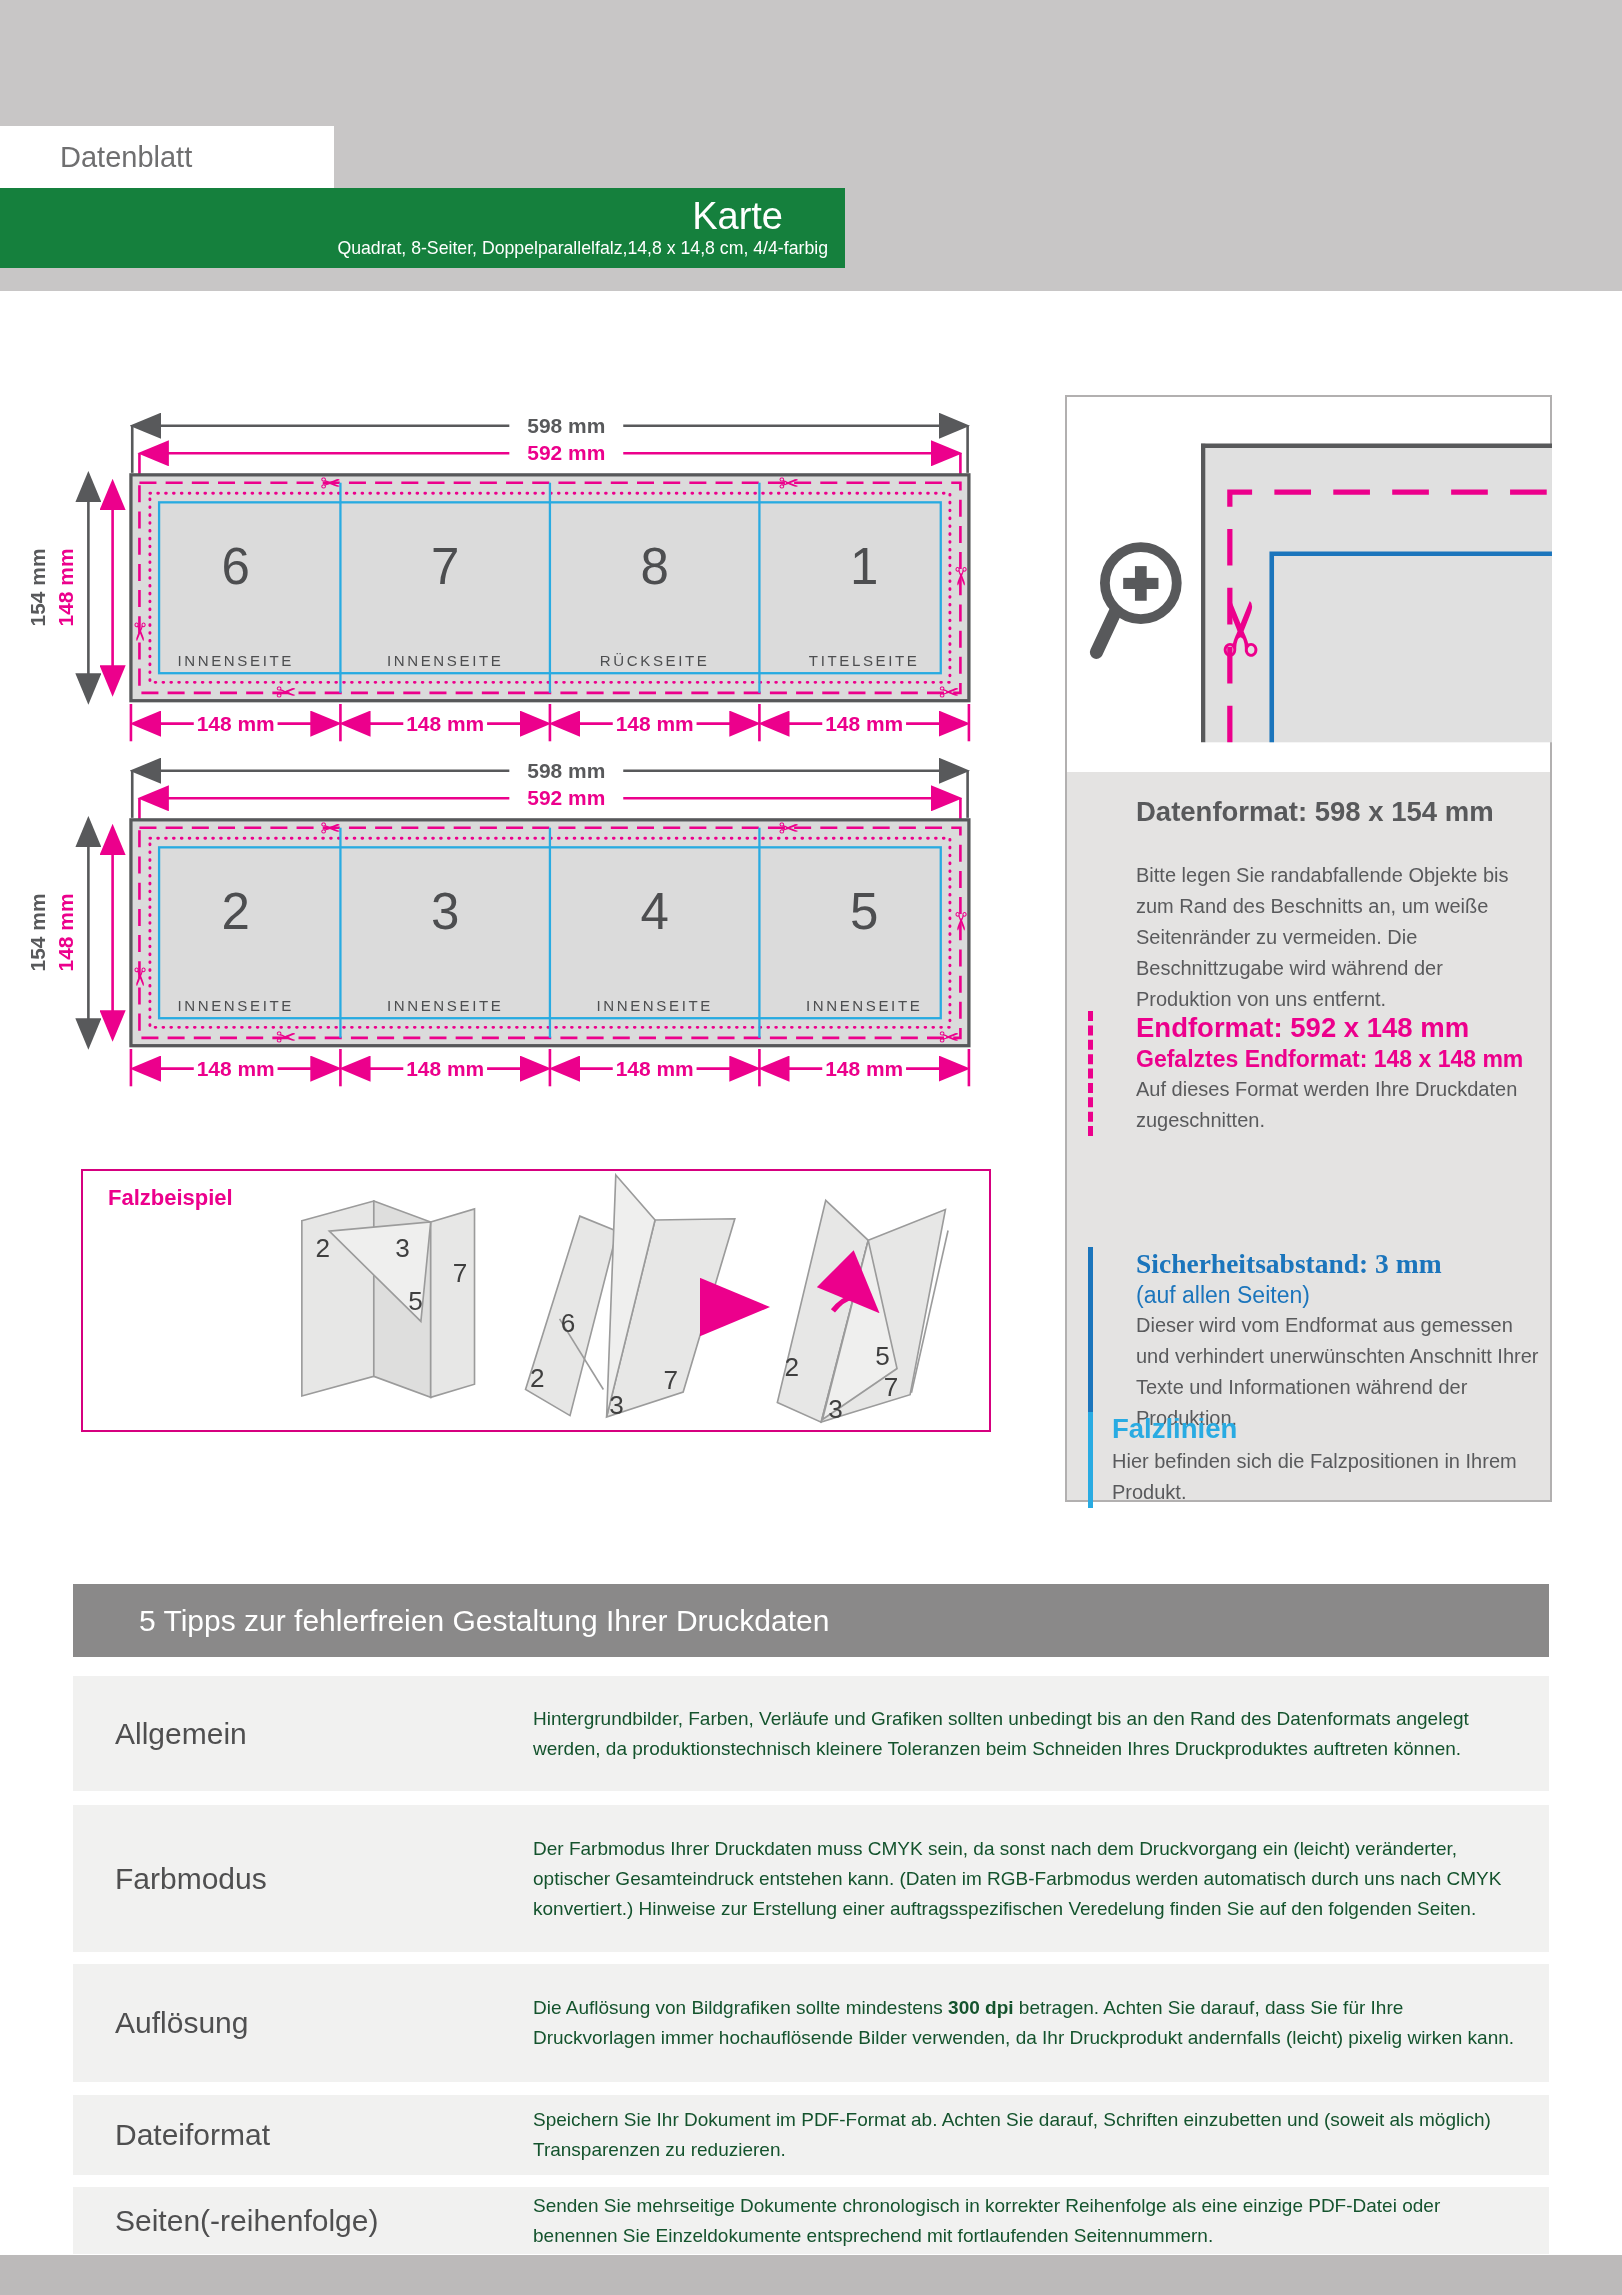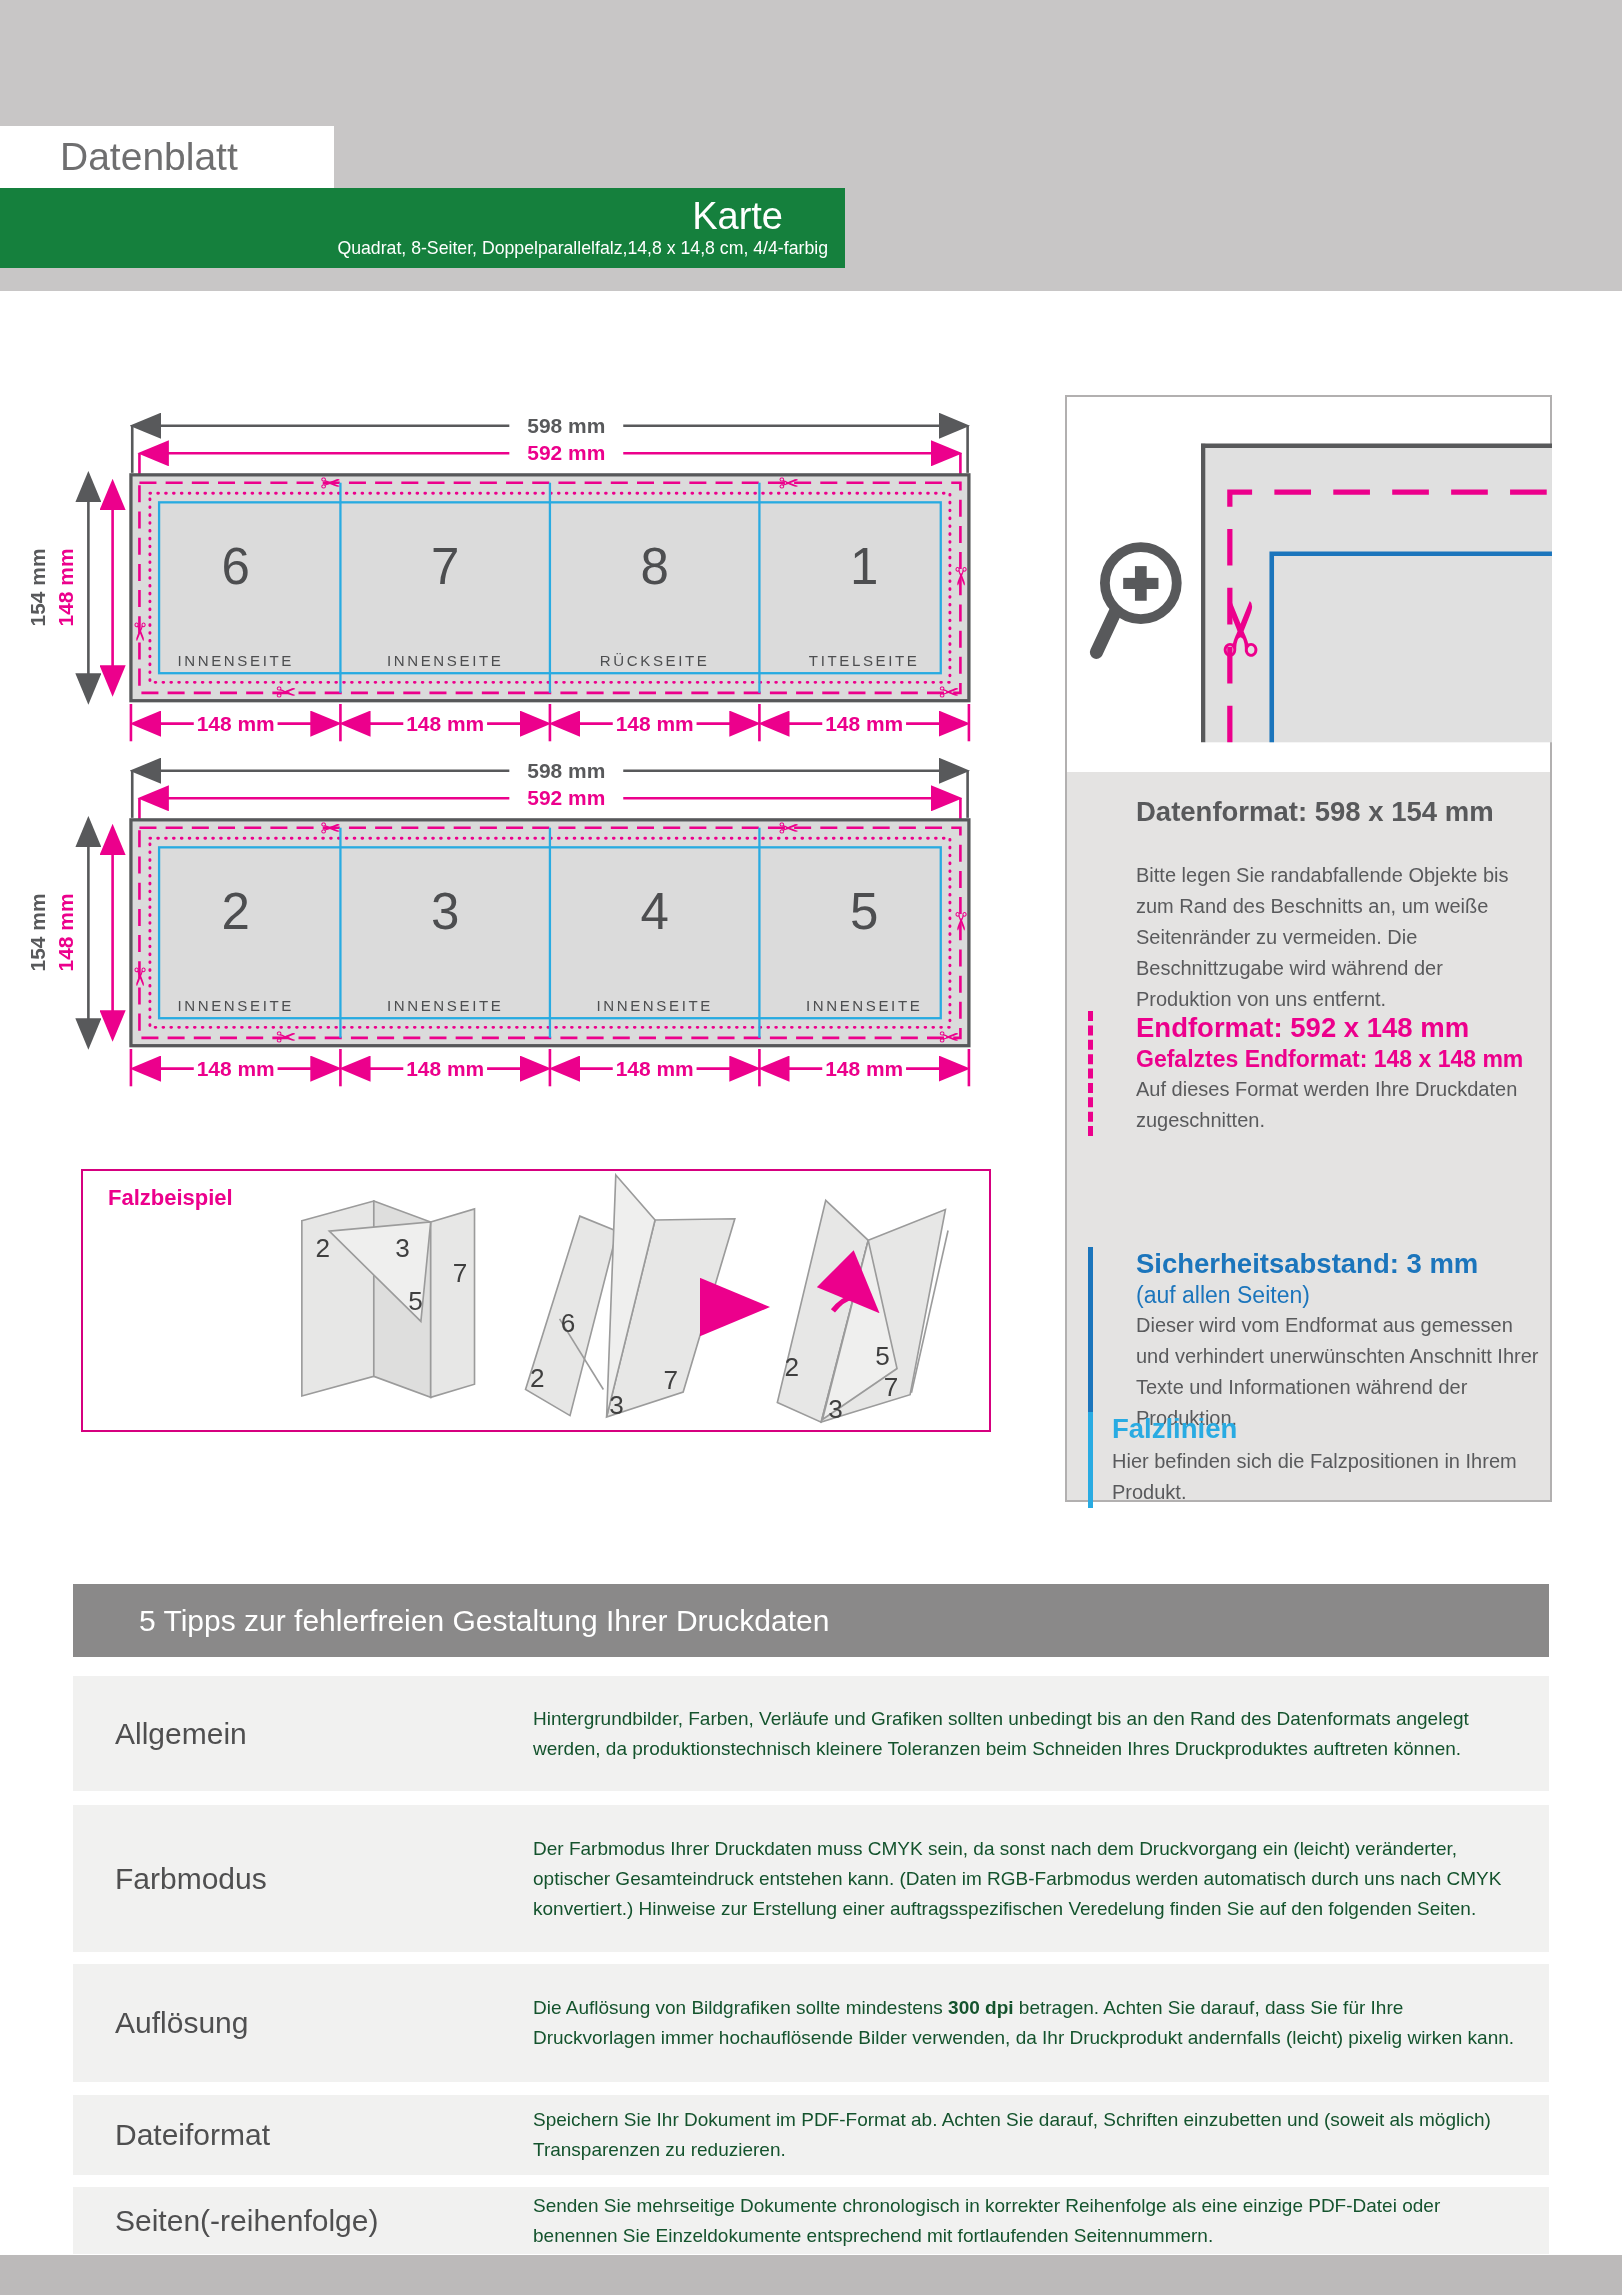--- a/index.html
+++ b/index.html
@@ -4,21 +4,21 @@
 <style>
   html,body{margin:0;padding:0;background:#ffffff;}
   .page{position:relative;width:1623px;height:2295px;background:#ffffff;overflow:hidden;
         font-family:"Liberation Sans", sans-serif;}
   .abs{position:absolute;}
 
   
   .top-bg{left:0;top:0;width:1623px;height:291px;background:#c8c6c6;}
   .doc-label-box{left:0;top:126px;width:334px;height:62px;background:#ffffff;
                  display:flex;align-items:center;}
-  .doc-label{color:#6f6f70;font-size:39px;padding-left:60px;}
+  .doc-label{color:#6f6f70;font-size:29px;padding-left:60px;}
   .product-band{left:0;top:188px;width:845px;height:80px;background:#15803d;color:#ffffff;}
   .product-title{position:absolute;right:62px;top:6.5px;font-size:38px;font-weight:400;}
   .product-subtitle{position:absolute;right:17px;bottom:9.2px;font-size:17.7px;font-weight:300;}
 
   
   .dim-text{fill:#58595b;font-size:32px;font-weight:bold;}
   .dim-text-pink{fill:#ec008c;font-size:32px;font-weight:bold;}
   .page-num{fill:#4d4e50;font-size:78px;font-weight:300;}
   .panel-caption{fill:#4d4e50;font-size:23px;letter-spacing:4px;}
   .scissors{fill:#ec008c;font-size:38px;}
@@ -33,21 +33,21 @@
   .fold-num{fill:#3f3f3f;font-size:40px;font-weight:400;}
 
   
   .info-panel{left:1065px;top:395px;width:487px;height:1107px;background:#ffffff;
               border:2px solid #b2b0b0;box-sizing:border-box;}
   .info-body-bg{left:1067px;top:772px;width:483px;height:728px;background:#e4e3e2;}
   .info-block{box-sizing:border-box;color:#595a5c;font-size:20px;line-height:31px;}
   .info-block p{margin:0 0 0 0;}
   .ib-head{font-size:27.5px;line-height:34px;font-weight:bold;color:#58595b;margin:0 0 5.2px 0;}
   .ib-head.pink{color:#ec008c;}
-  .ib-head.blue{color:#1b75bc;}
+  .ib-head.blue{color:#1b75bc;font-family:Liberation Serif, serif;}
   .ib-head.cyan{color:#29abe2;}
   .ib-sub{font-size:23px;line-height:29px;font-weight:bold;color:#ec008c;margin:0 0 6.5px 0;}
   .ib-sub-blue{font-size:23px;line-height:29px;color:#1b75bc;margin:0 0 5.2px 0;}
 
   
   .tips-band{left:73px;top:1584px;width:1476px;height:73px;background:#8a8989;
              display:flex;align-items:center;}
   .tips-band-title{color:#ffffff;font-size:30px;font-weight:300;padding-left:66px;}
   .tip-row{left:73px;width:1476px;background:#f1f1f0;}
   .tip-label{position:absolute;left:42px;top:50%;transform:translateY(-50%);

